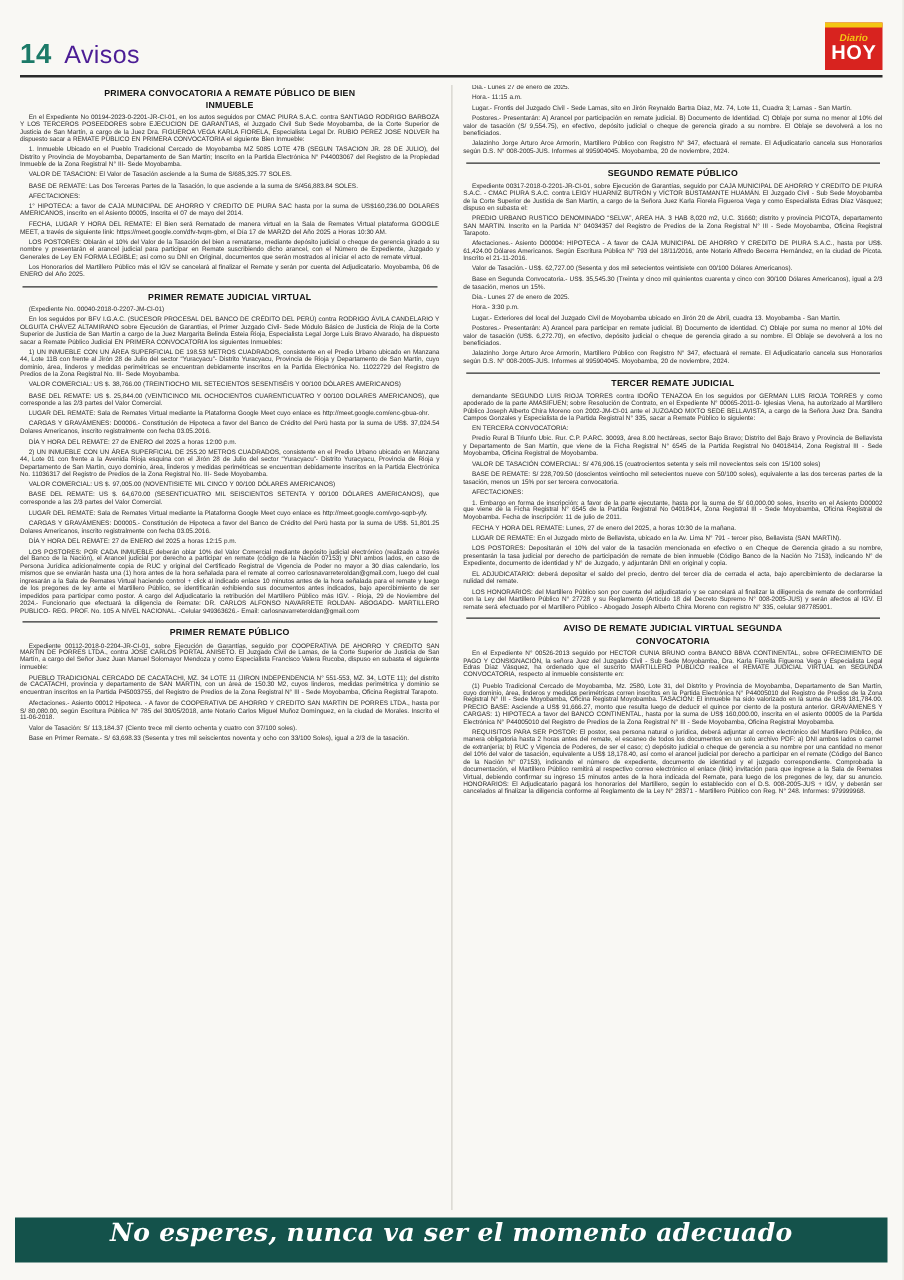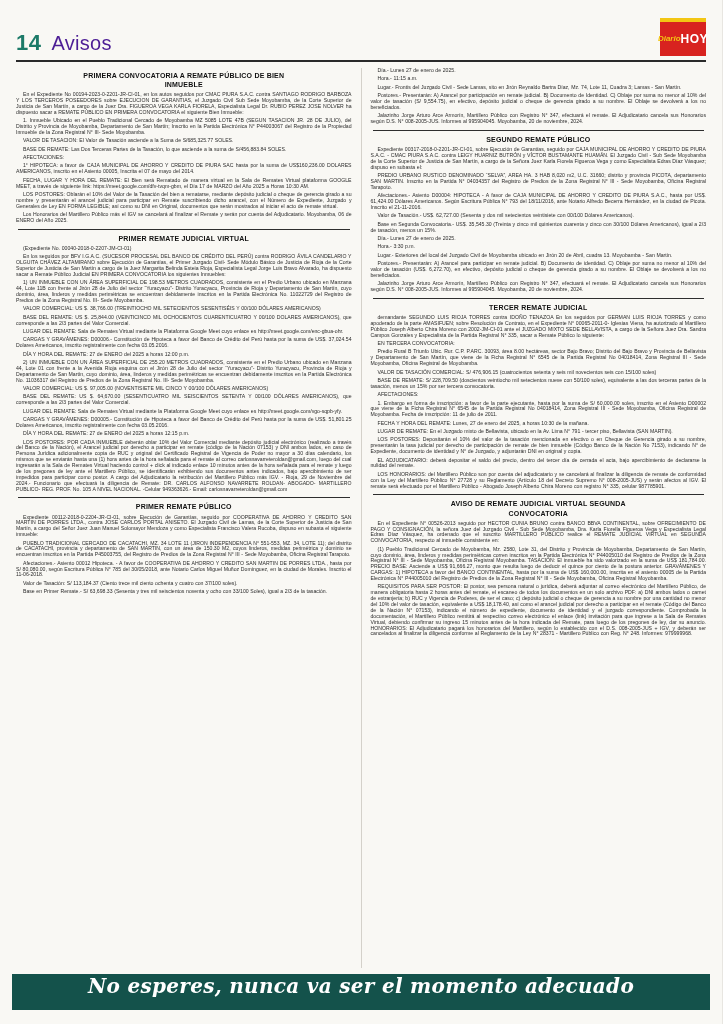--- a/index.html
+++ b/index.html
@@ -32,29 +32,29 @@
   .section-name {
     font-size: 20px; font-weight: normal;
     color: #4c1d95; letter-spacing: 0.3px;
   }
   .masthead-right { display: flex; align-items: flex-end; gap: 12px; }
   .date-text { font-size: 13px; color: #1e1e1e; padding-bottom: 4px; }
   .logo {
     width: 46px; height: 38px;
     background: var(--red, #d8231f);
     border-top: 4px solid var(--yellow, #f3c613);
-    display: flex; flex-direction: row; align-items: center; justify-content: center;
+    display: flex; flex-direction: column; align-items: center; justify-content: center;
     box-sizing: border-box;
   }
   .logo-top {
     color: var(--yellow, #f3c613);
     font-size: 8px; font-weight: bold; font-style: italic; line-height: 1;
   }
   .logo-main {
-    color: #ffffff; font-size: 12px; font-weight: bold; line-height: 1.05;
+    color: #ffffff; font-size: 16px; font-weight: bold; line-height: 1.05;
     letter-spacing: 0.5px;
   }
   .head-rule {
     height: 2px; background: #2a2a2a; margin-top: 4px;
   }
   
   .columns {
     display: flex; margin-top: 6px;
     height: 900px; overflow: hidden;
   }

